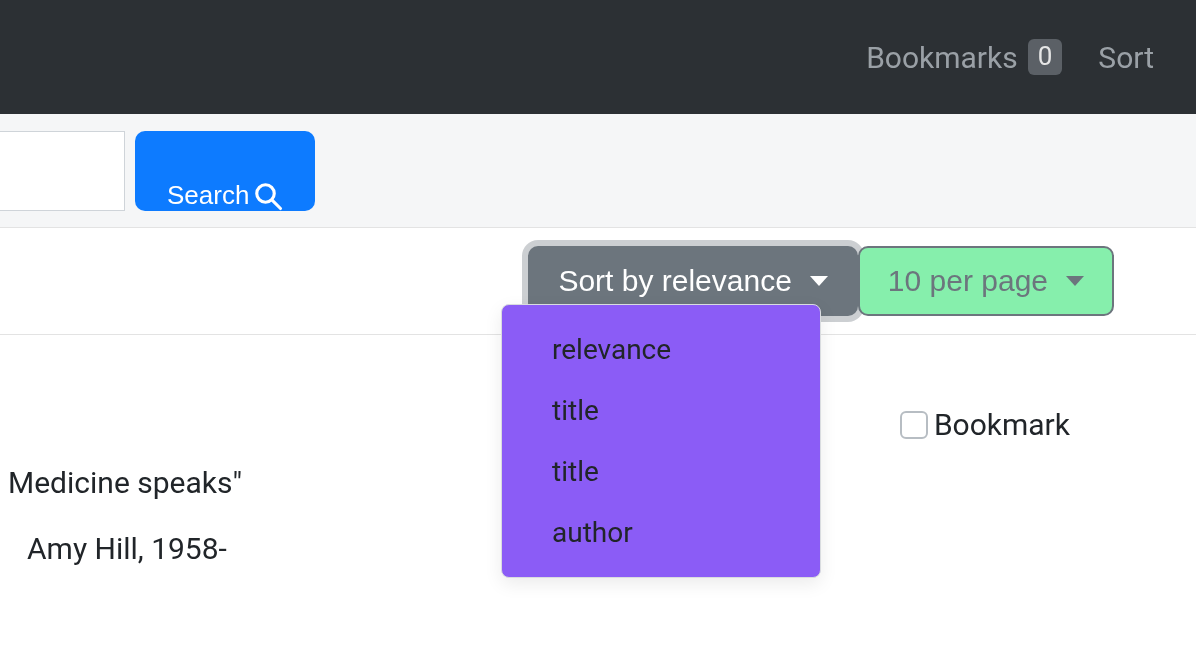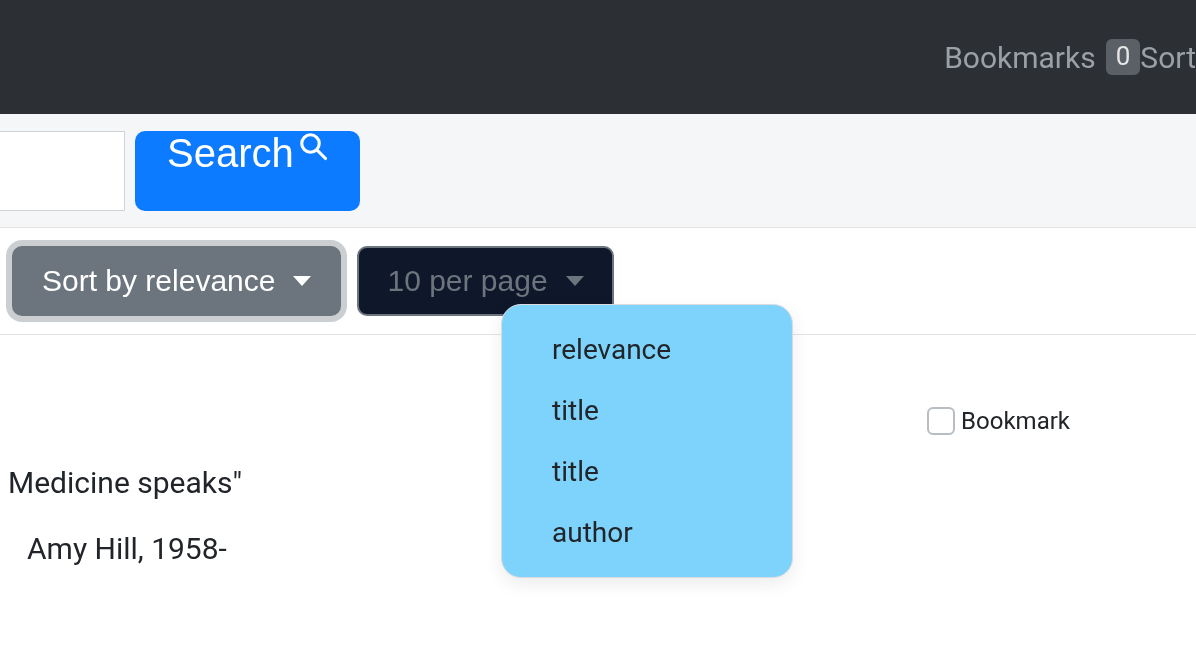--- a/index.html
+++ b/index.html
@@ -10,20 +10,22 @@
   overflow: hidden;
   background: #fff;
   color: #212529;
 }
 .topbar {
   background: #2c3034;
   height: 114px;
   display: flex;
   align-items: center;
   justify-content: flex-end;
+  padding-right: 42px;
+  gap: 36px;
 }
 .topbar a {
   color: #9aa0a6;
   font-size: 30px;
   text-decoration: none;
   display: flex;
   align-items: center;
   gap: 10px;
 }
 .badge {
@@ -51,52 +53,51 @@
   border-bottom-right-radius: 0;
   background: #fff;
 }
 .search-btn {
   height: 80px;
   background: #0d7bff;
   color: #fff;
   border: none;
   border-radius: 10px;
   padding: 0 32px;
-  font-size: 40px;
-  display: flex;
-  align-items: flex-start;
+  font-size: 26px;
+  display: flex;
+  align-items: flex-end;
   gap: 4px;
   cursor: pointer;
   margin-left: 10px;
 }
 .search-btn svg { width: 30px; height: 30px; }
 .controls-row {
   display: flex;
   align-items: center;
-  gap: 16px;
   padding: 18px 82px 18px 12px;
-  justify-content: flex-start;
+  justify-content: flex-end;
   border-bottom: 1px solid #e3e3e3;
   position: relative;
 }
 .sort-btn {
   background: #6c757d;
   color: #fff;
   border: none;
   border-radius: 10px;
   padding: 18px 30px;
   font-size: 30px;
   display: flex;
   align-items: center;
   gap: 18px;
   cursor: pointer;
   box-shadow: 0 0 0 6px rgba(108,117,125,0.35);
 }
 .perpage-btn {
-  background: #0f172a;
+  background: #86efac;
   color: #6c757d;
   border: 2px solid #6c757d;
   border-radius: 10px;
   padding: 16px 28px;
   font-size: 30px;
   display: flex;
   align-items: center;
   gap: 18px;
   cursor: pointer;
 }
@@ -104,24 +105,24 @@
   width: 0; height: 0;
   border-left: 9px solid transparent;
   border-right: 9px solid transparent;
   border-top: 10px solid currentColor;
 }
 .dropdown {
   position: absolute;
   top: 100%;
   left: 501px;
   margin-top: -30px;
-  width: 292px;
-  background: #7dd3fc;
+  width: 320px;
+  background: #8b5cf6;
   border: 1px solid #d9dcdf;
-  border-radius: 20px;
+  border-radius: 8px;
   box-shadow: 0 6px 18px rgba(0,0,0,0.08);
   padding: 14px 0;
   z-index: 10;
 }
 .dropdown-item {
   padding: 14px 50px;
   font-size: 28px;
   color: #212529;
   cursor: pointer;
 }
@@ -129,21 +130,21 @@
   padding: 0 82px 0 8px;
   position: relative;
 }
 .bookmark-wrap {
   position: absolute;
   right: 126px;
   top: 72px;
   display: flex;
   align-items: center;
   gap: 6px;
-  font-size: 24px;
+  font-size: 30px;
   text-align: right;
 }
 .checkbox {
   width: 28px;
   height: 28px;
   border: 2px solid #b7bdc3;
   border-radius: 6px;
   background: #fff;
   cursor: pointer;
 }

